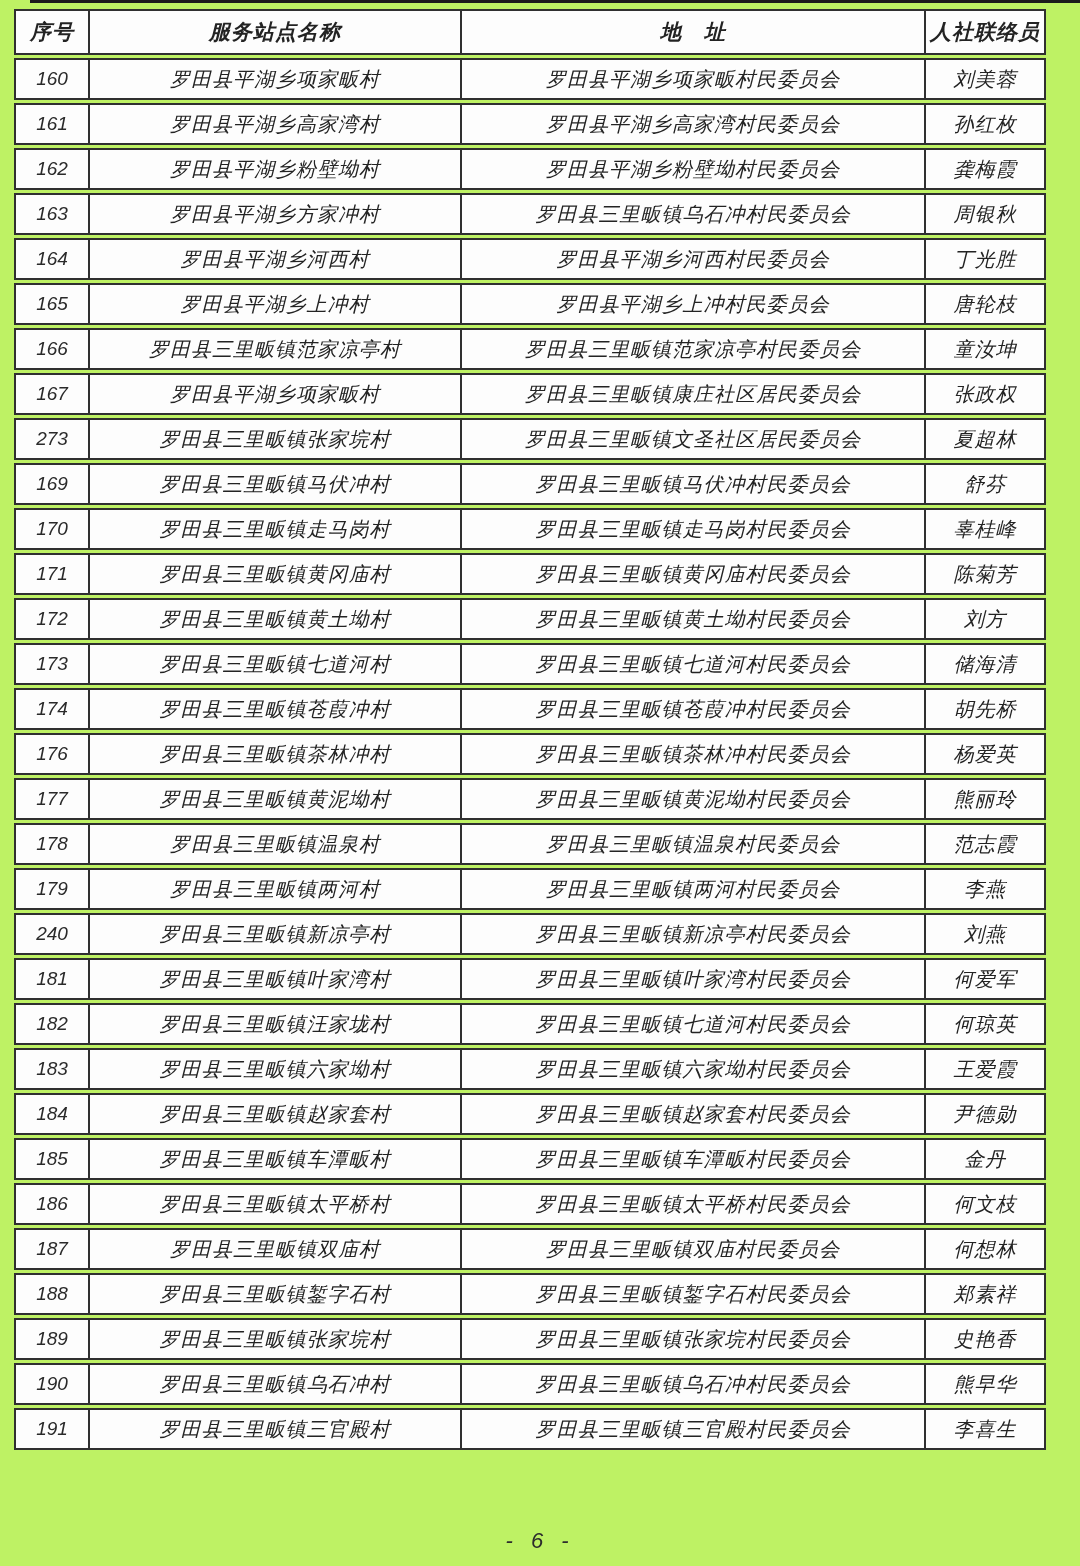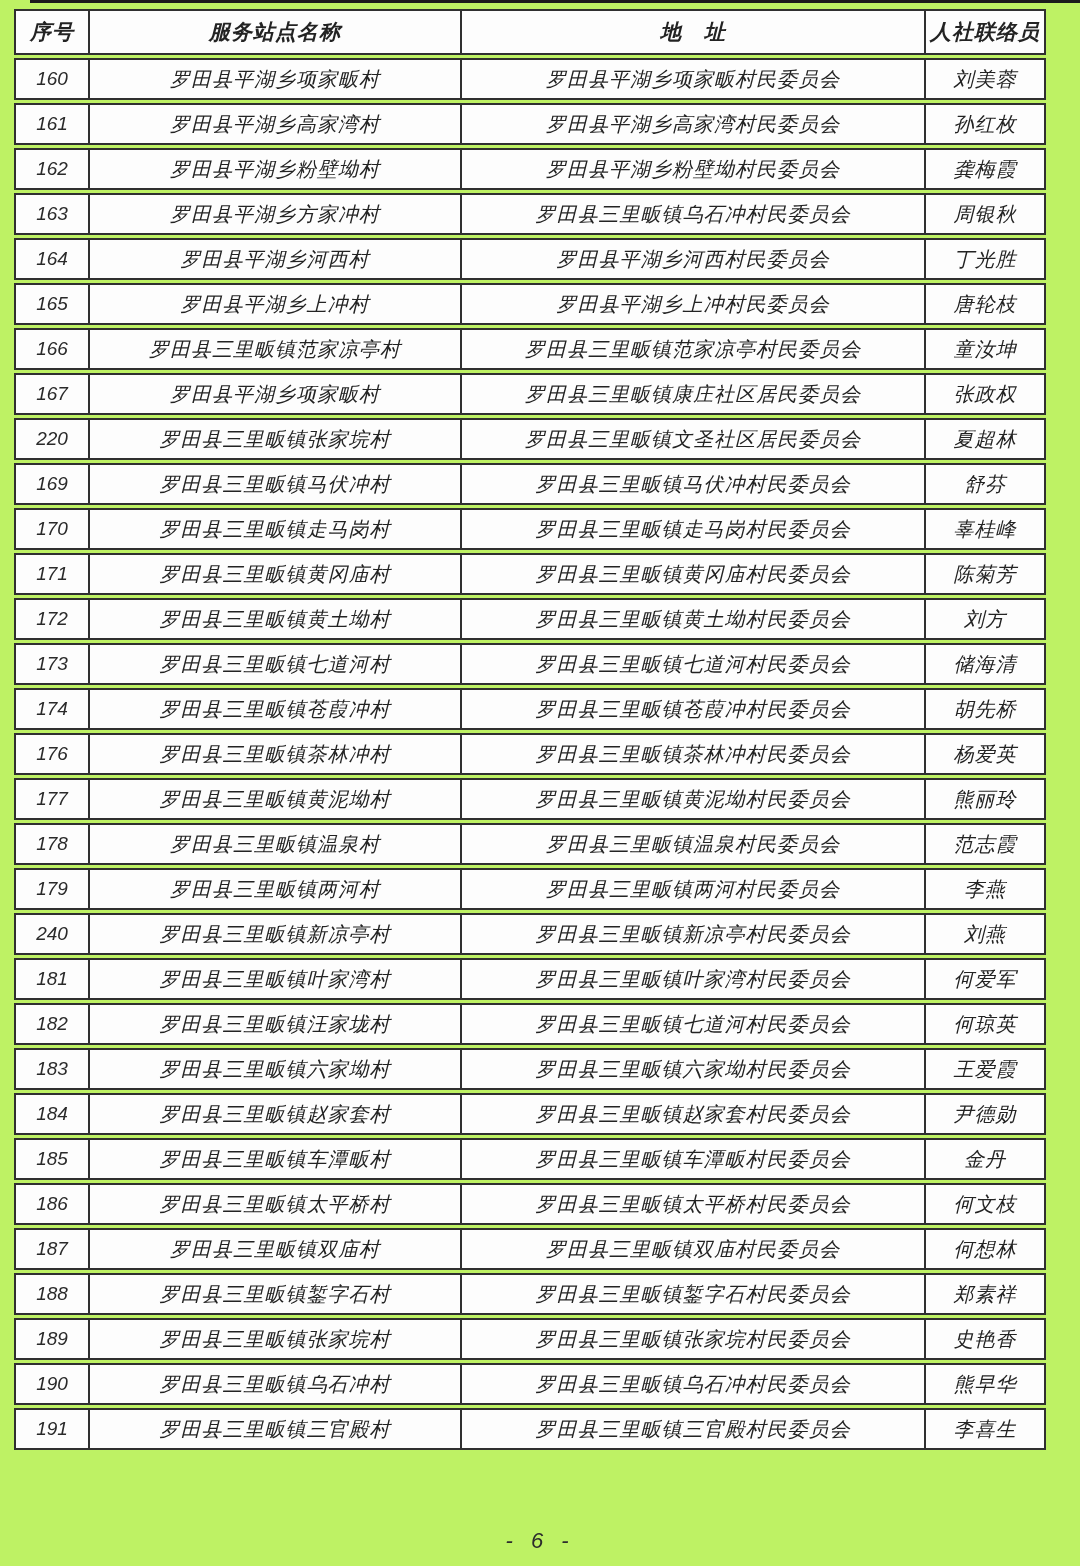--- a/index.html
+++ b/index.html
@@ -155,21 +155,21 @@
     </tr>
 
     <tr>
       <td class="no">167</td>
       <td class="site">罗田县平湖乡项家畈村</td>
       <td class="address">罗田县三里畈镇康庄社区居民委员会</td>
       <td class="liaison">张政权</td>
     </tr>
 
     <tr>
-      <td class="no">220</td>
+      <td class="no">273</td>
       <td class="site">罗田县三里畈镇张家垸村</td>
       <td class="address">罗田县三里畈镇文圣社区居民委员会</td>
       <td class="liaison">夏超林</td>
     </tr>
 
     <tr>
       <td class="no">169</td>
       <td class="site">罗田县三里畈镇马伏冲村</td>
       <td class="address">罗田县三里畈镇马伏冲村民委员会</td>
       <td class="liaison">舒芬</td>

